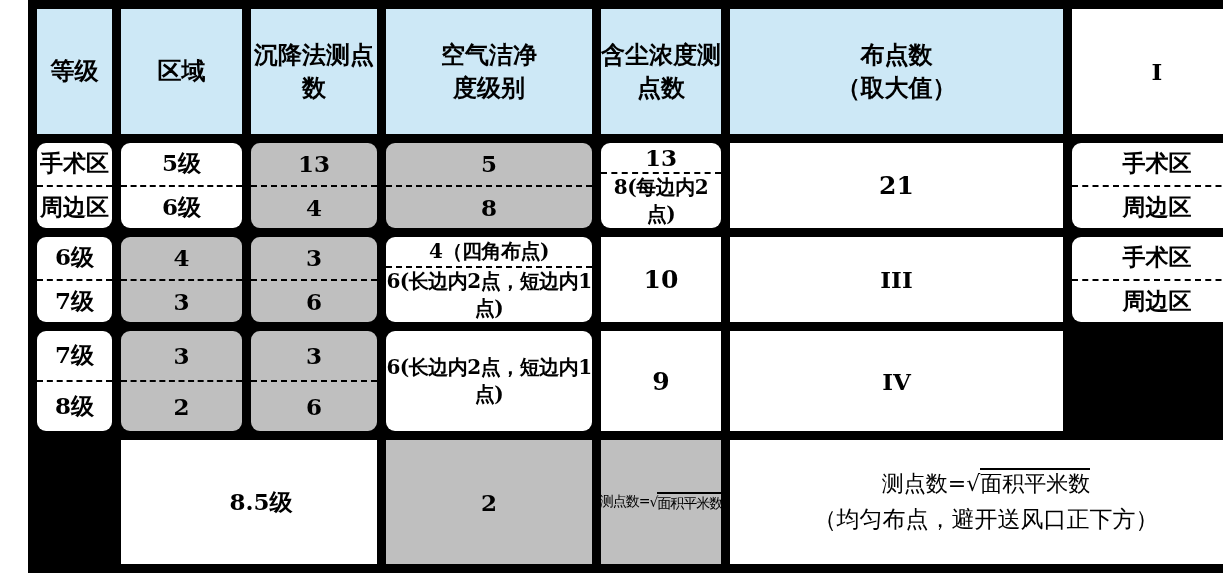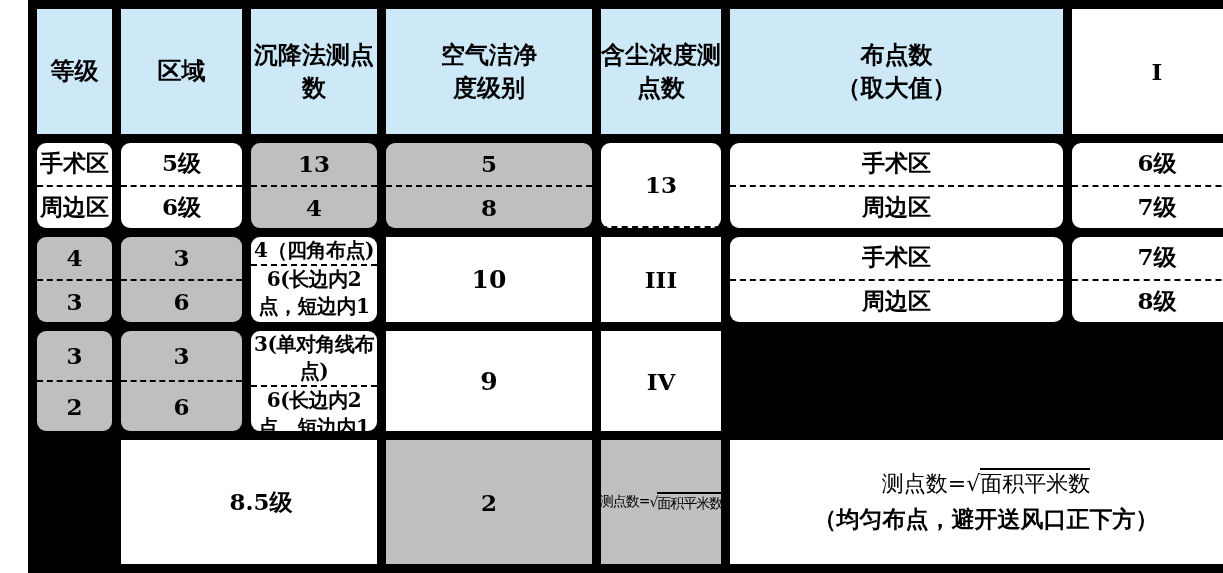--- a/index.html
+++ b/index.html
@@ -59,21 +59,21 @@
     white-space:nowrap;
     letter-spacing:-1px;
   }
   .formula-big{font-size:22px;font-weight:normal;}
   .radicand{border-top:2px solid #000;padding-top:1px;}
   .rad{font-weight:normal;}
   .merged-points{
     flex-direction:column;
     line-height:1.6;
   }
-  .merged-points .note-line{font-size:23px;font-weight:bold;}
+  .merged-points .note-line{font-size:23px;font-weight:normal;}
 </style>
 </head>
 <body>
 
 <div class="stage">
   <div class="grid">
 
     <div class="cell head">等级</div>
     <div class="cell head">区域</div>
     <div class="cell head">沉降法测点数</div>
@@ -96,21 +96,23 @@
     <div class="cell split gray">
       <div class="half top">13</div>
       <div class="half">4</div>
     </div>
     <div class="cell split gray">
       <div class="half top">5</div>
       <div class="half">8</div>
     </div>
     <div class="cell split">
       <div class="half top">13</div>
+      <div class="half note">8(每边内2点)</div>
     </div>
+    <div class="cell total">21</div>
 
     <div class="cell split">
       <div class="half top">手术区</div>
       <div class="half">周边区</div>
     </div>
     <div class="cell split">
       <div class="half top">6级</div>
       <div class="half">7级</div>
     </div>
     <div class="cell split gray">
@@ -138,21 +140,20 @@
     </div>
     <div class="cell split gray">
       <div class="half top">3</div>
       <div class="half">2</div>
     </div>
     <div class="cell split gray">
       <div class="half top">3</div>
       <div class="half">6</div>
     </div>
     <div class="cell split">
-      <div class="half top note">3(单对角线布点)</div>
       <div class="half note">6(长边内2点，短边内1点)</div>
     </div>
     <div class="cell total">9</div>
 
     <div class="cell">IV</div>
     <div class="cell" style="grid-column:2 / span 2;padding-left:24px;">8.5级</div>
     <div class="cell gray">2</div>
     <div class="cell gray formula-small">
       <span>测点数=</span>
         <span class="rad">√</span>

